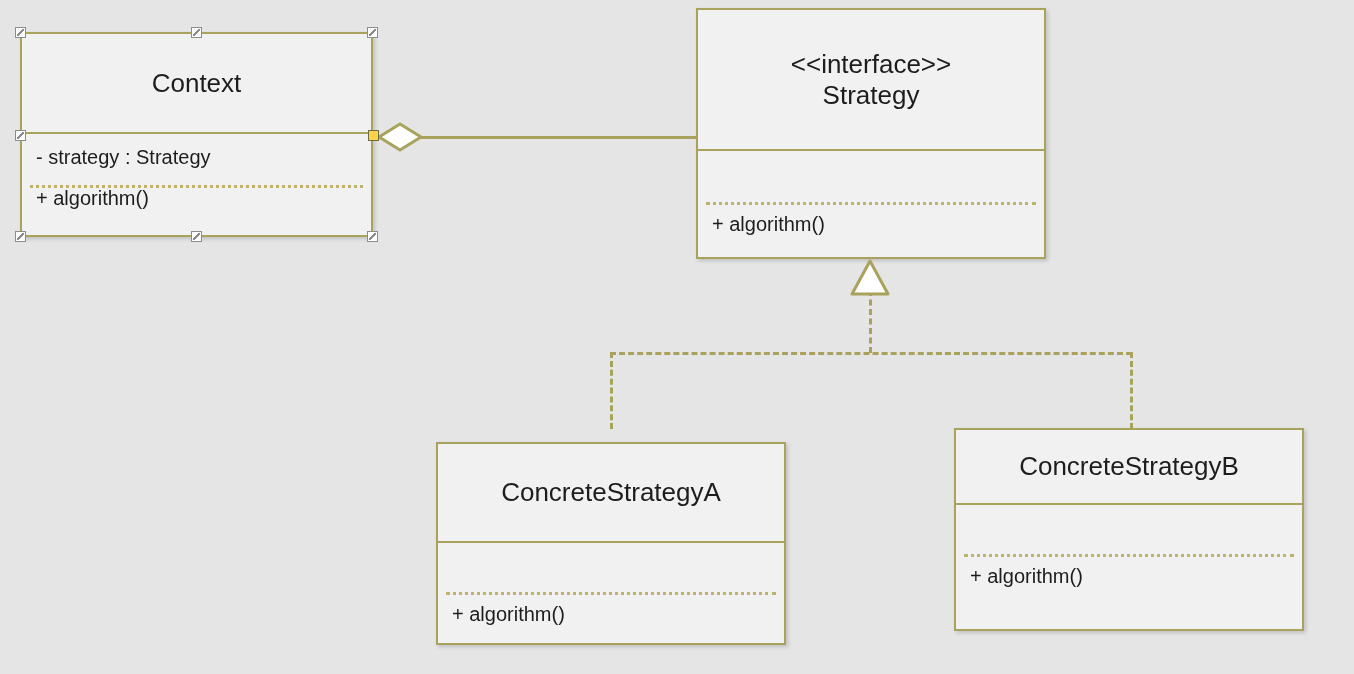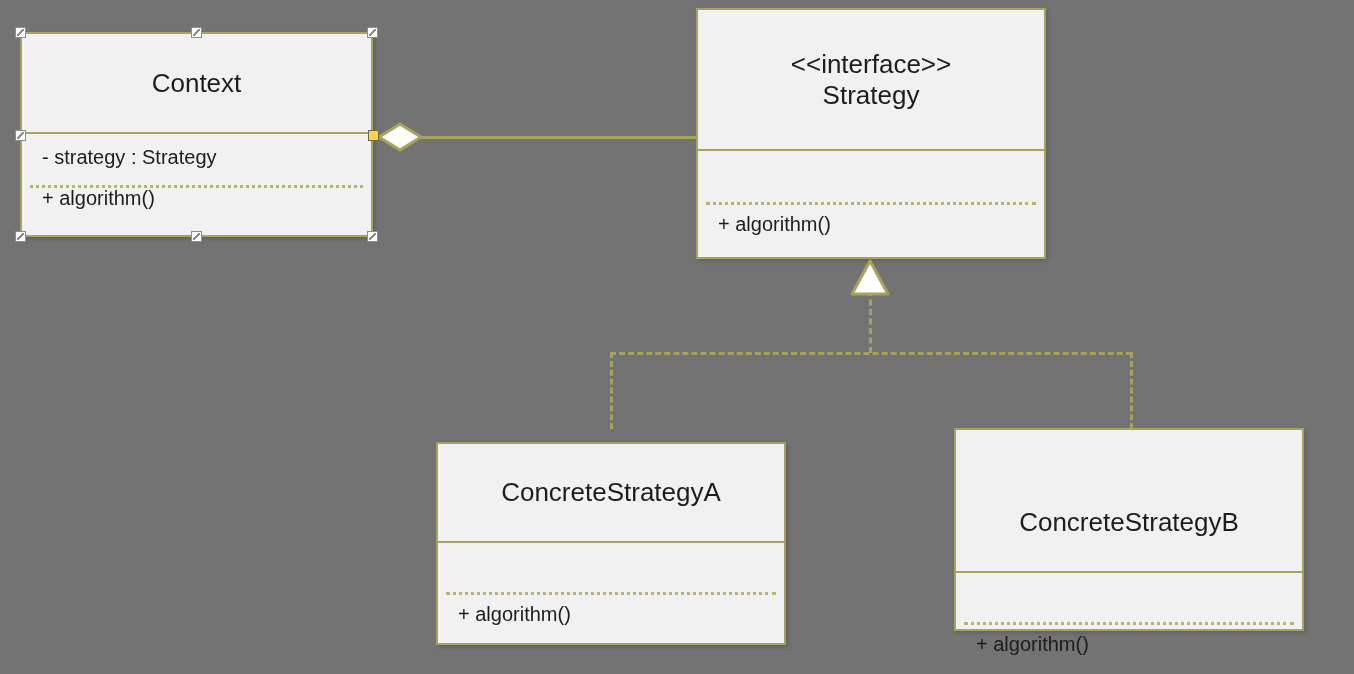--- a/index.html
+++ b/index.html
@@ -7,21 +7,21 @@
     padding: 0;
     background: #ffffff;
   }
   body {
     font-family: "Liberation Sans", "DejaVu Sans", sans-serif;
   }
   #canvas {
     position: relative;
     width: 1354px;
     height: 674px;
-    background: #737373;
+    background: #e5e5e5;
     overflow: hidden;
   }
 
   
   .uml-box {
     position: absolute;
     box-sizing: border-box;
     background: #f1f1f1;
     border: 2px solid #a8a25c;
     box-shadow: 2px 2px 4px rgba(0,0,0,0.16);
@@ -46,21 +46,21 @@
   .uml-body {
     box-sizing: border-box;
     width: 100%;
     position: relative;
     display: flex;
     flex-direction: column;
     justify-content: flex-start;
     color: #1d1d1d;
   }
   .uml-attr, .uml-op {
-    padding-left: 20px;
+    padding-left: 14px;
     white-space: nowrap;
     line-height: 1.05;
   }
   .compartment-sep {
     position: absolute;
     left: 8px;
     right: 8px;
     height: 0;
     border-top: 3px dotted #bdb36a;
   }
@@ -166,21 +166,21 @@
     <div class="uml-header" style="height:99px; font-size:26px;">
       <span class="cname">ConcreteStrategyA</span>
     </div>
     <div class="uml-body" style="height:100px; font-size:20px;">
       <div class="compartment-sep" style="top:49px;"></div>
       <div class="uml-op" style="margin-top:61px;">+ algorithm()</div>
     </div>
   </div>
 
   <div class="uml-box" id="box-concrete-b" style="left:954px; top:428px; width:350px; height:203px;">
-    <div class="uml-header" style="height:99px; font-size:26px;margin-top:44px;">
+    <div class="uml-header" style="height:75px; font-size:26px;">
       <span class="cname">ConcreteStrategyB</span>
     </div>
     <div class="uml-body" style="height:100px; font-size:20px;">
       <div class="compartment-sep" style="top:49px;"></div>
       <div class="uml-op" style="margin-top:61px;">+ algorithm()</div>
     </div>
   </div>
 
   <div class="line-h" style="left:420px; top:136px; width:276px;"></div>
 

